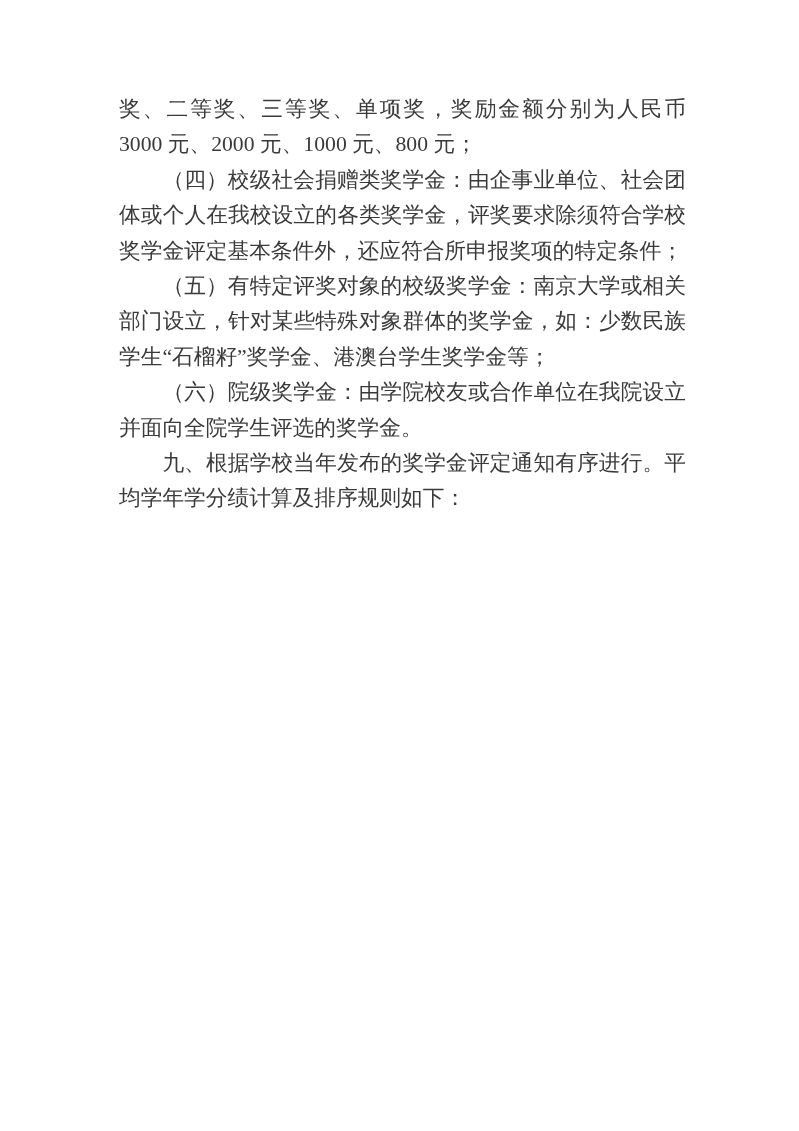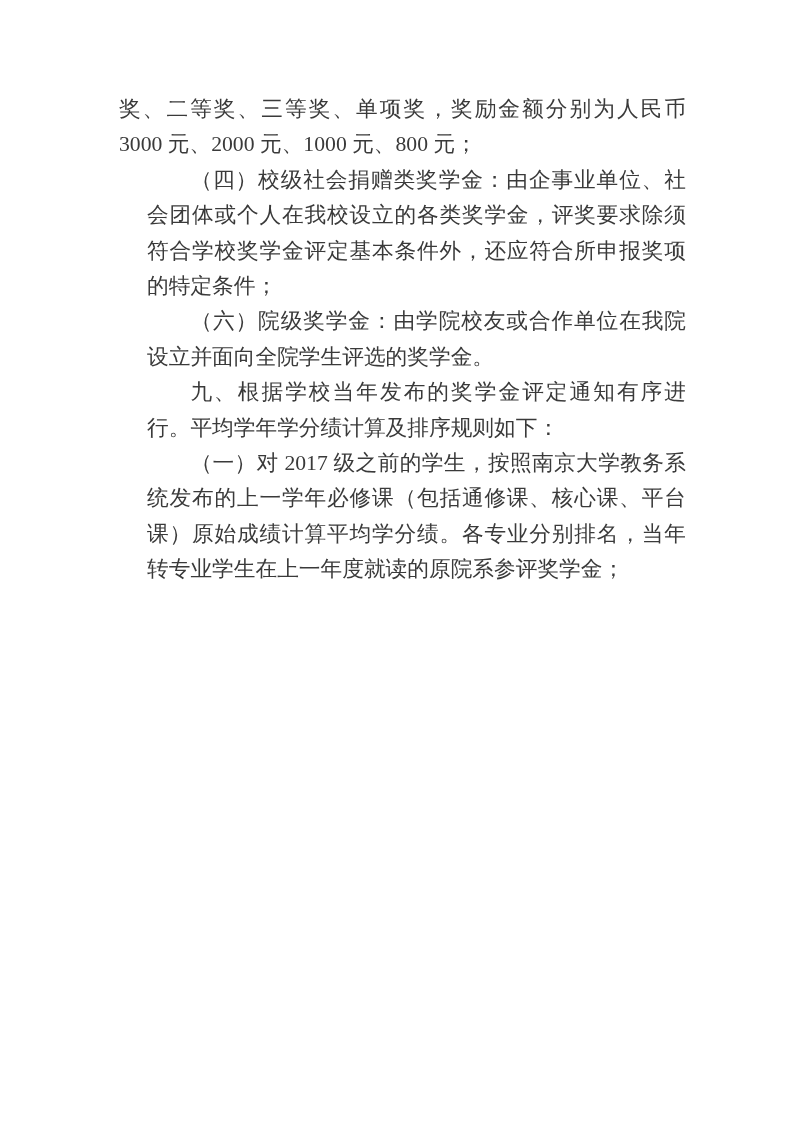--- a/index.html
+++ b/index.html
@@ -25,27 +25,26 @@
     color: #3a3a3a;
     text-align: justify;
     letter-spacing: 0;
   }
   .para {
     margin: 0;
     padding: 0;
   }
   .para.indent {
     text-indent: 2em;
-    margin-left: 28px;
   }
 </style>
 </head>
 <body>
 
 <div class="page">
   <div class="doc-body" style="color: rgb(58, 58, 58);">
       <p class="para">奖、二等奖、三等奖、单项奖，奖励金额分别为人民币 3000 元、2000 元、1000 元、800 元；</p>
       <p class="para indent">（四）校级社会捐赠类奖学金：由企事业单位、社会团体或个人在我校设立的各类奖学金，评奖要求除须符合学校奖学金评定基本条件外，还应符合所申报奖项的特定条件；</p>
+      <p class="para indent">（五）有特定评奖对象的校级奖学金：南京大学或相关部门设立，针对某些特殊对象群体的奖学金，如：少数民族学生“石榴籽”奖学金、港澳台学生奖学金等；</p>
       <p class="para indent">（六）院级奖学金：由学院校友或合作单位在我院设立并面向全院学生评选的奖学金。</p>
       <p class="para indent">九、根据学校当年发布的奖学金评定通知有序进行。平均学年学分绩计算及排序规则如下：</p>
-      <p class="para indent">（一）对 2017 级之前的学生，按照南京大学教务系统发布的上一学年必修课（包括通修课、核心课、平台课）原始成绩计算平均学分绩。各专业分别排名，当年转专业学生在上一年度就读的原院系参评奖学金；</p>
     </div>
 </div>
 
 </body></html>

